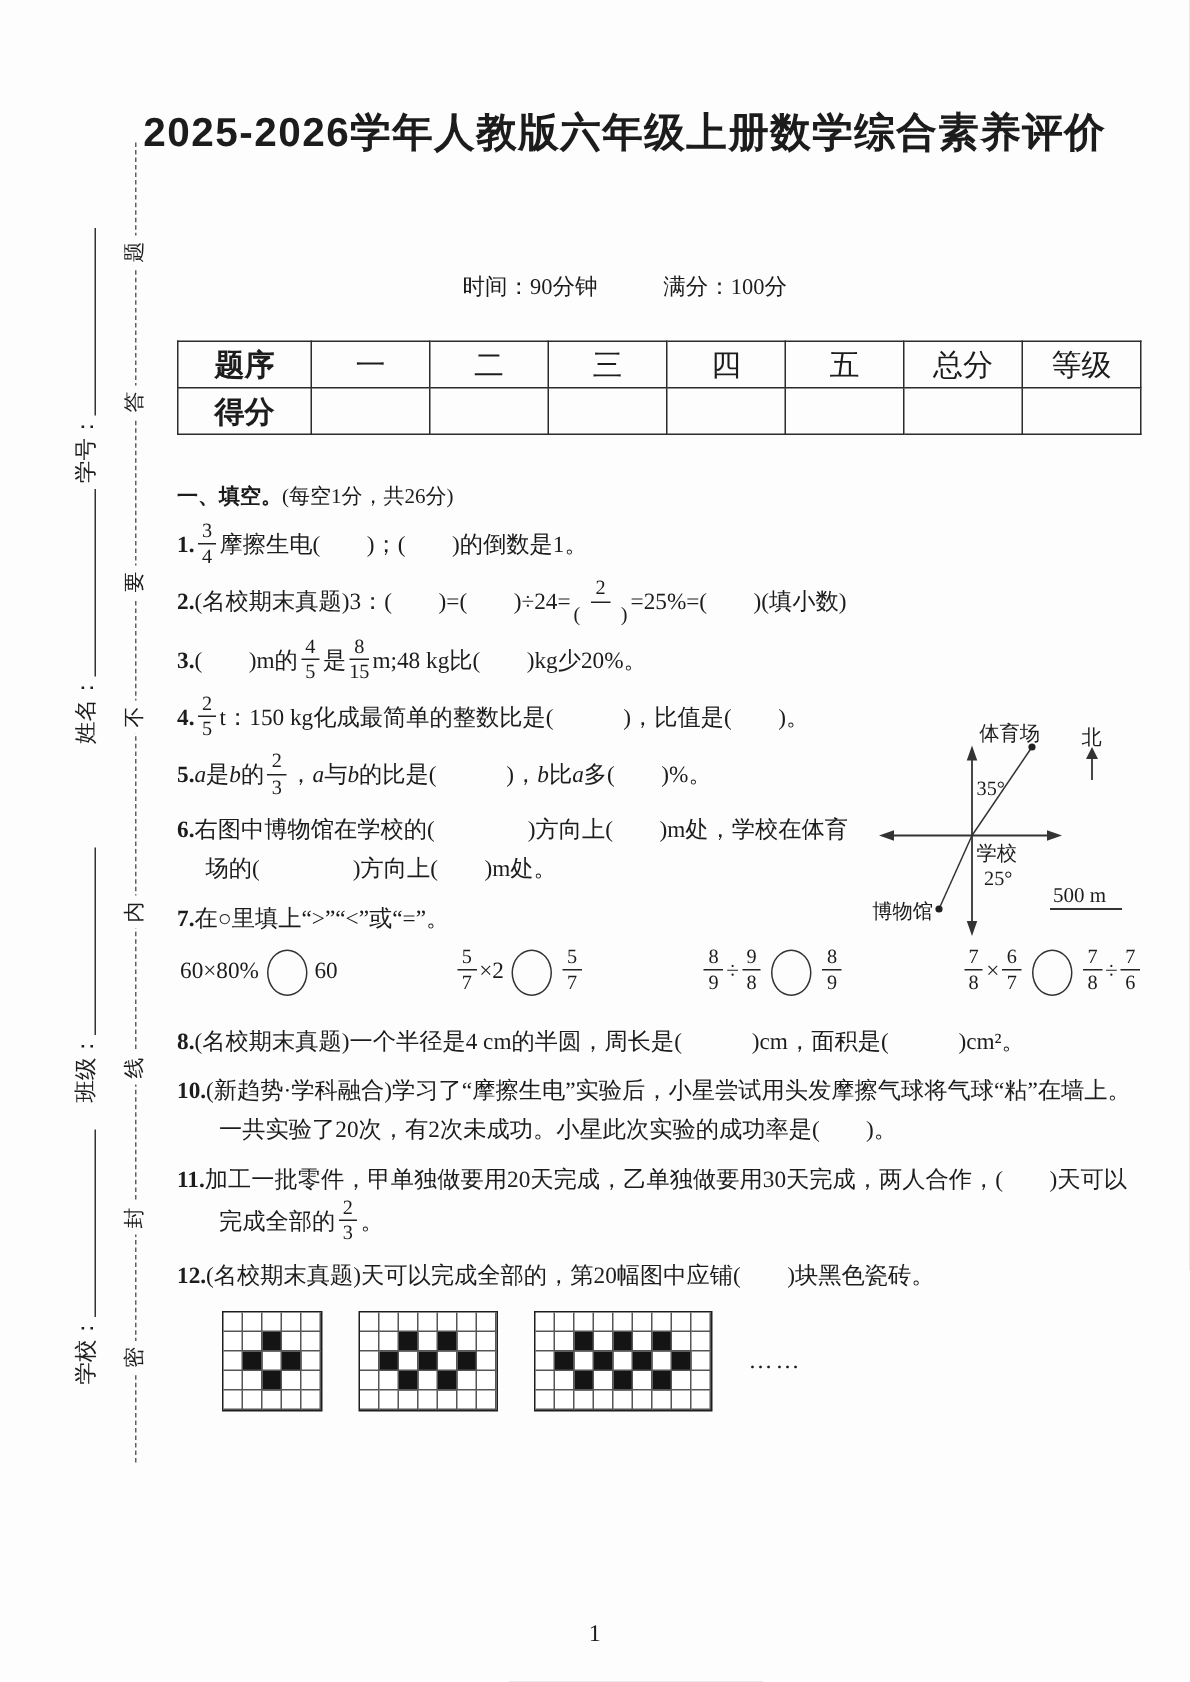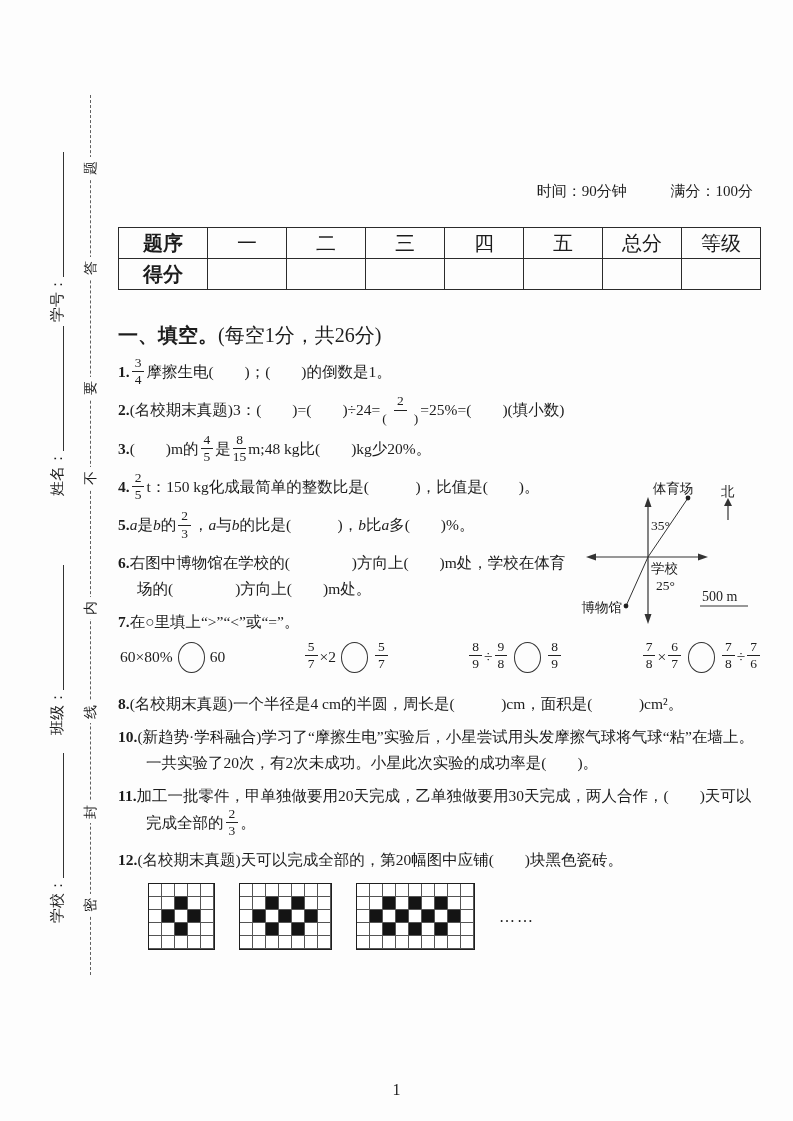--- a/index.html
+++ b/index.html
@@ -4,40 +4,40 @@
 <style>
   html,body{margin:0;padding:0;background:#d9d9d9;}
   .page{position:relative;width:793px;height:1121px;background:#fdfdfd;color:#1c1c1c;
         font-family:"Liberation Serif",serif;overflow:hidden;}
 
   
   .header-title{position:absolute;top:70px;left:60px;right:20px;text-align:center;
     font-family:"Liberation Sans",sans-serif;font-weight:bold;font-size:27px;letter-spacing:1px;}
   .exam-title{position:absolute;top:112px;left:60px;right:20px;text-align:center;
     font-family:"Liberation Sans",sans-serif;font-weight:bold;font-size:38px;letter-spacing:3px;}
-  .info-line{position:absolute;top:182px;left:60px;right:20px;text-align:right;font-size:15px;}
+  .info-line{position:absolute;top:182px;left:60px;right:20px;text-align:center;font-size:15px;}
   .info-line span{margin:0 20px;}
 
   
   .score-table{position:absolute;left:118px;top:227px;border-collapse:collapse;}
   .score-table td{border:1.4px solid #2b2b2b;width:78px;height:30px;text-align:center;
     font-size:20px;padding:0;}
   .score-table td.lbl{width:88px;font-weight:bold;}
 
   
   .seal-line{position:absolute;left:90px;top:95px;height:880px;width:0;border-left:1.6px dashed #606060;}
   .seal-char{position:absolute;left:80px;width:22px;height:20px;line-height:20px;text-align:center;
     background:#fdfdfd;font-size:14px;transform:rotate(-90deg);}
   .field{position:absolute;left:-28px;width:170px;height:22px;display:flex;align-items:center;
     transform:rotate(-90deg);font-size:15px;white-space:nowrap;}
   .field .uline{flex:1;height:0;border-bottom:1.5px solid #333;align-self:flex-end;margin-bottom:4px;}
 
   
   .content{position:absolute;left:118px;top:322px;width:646px;font-size:15.5px;}
-  .sec-head{margin:0 0 9px 0;font-size:20px;}
+  .sec-head{margin:0 0 9px 0;font-size:14px;}
   .sec-head .st{font-weight:bold;}
   .q{margin:0 0 7px 0;line-height:26px;padding-left:19px;text-indent:-19px;}
   .q.wide{padding-left:28px;text-indent:-28px;}
   .q.narrow{width:442px;}
   .q .no{font-weight:bold;}
   .frac{display:inline-flex;flex-direction:column;align-items:center;vertical-align:middle;
     line-height:1.05;font-size:13.5px;margin:0 2px;transform:translateY(-2px);text-indent:0;}
   .frac .fn{padding:0 3px 1px;border-bottom:1.3px solid #222;}
   .frac .fd{padding-top:1px;}
   .cmp-row{display:flex;justify-content:space-between;align-items:center;margin:2px 2px 18px 2px;
@@ -86,20 +86,21 @@
     </div>
   <div class="field" style="top:639px">
       <span>班级：</span>
       <span class="uline"></span>
     </div>
   <div class="field" style="top:827px">
       <span>学校：</span>
       <span class="uline"></span>
     </div>
 
+  <div class="header-title">2025-2026学年人教版六年级上册数学综合素养评价</div>
   <div class="info-line">
     <span>时间：90分钟</span>
     <span>满分：100分</span>
   </div>
 
   <table class="score-table">
     <tbody>
         <tr>
       <td class="lbl">题序</td>
       <td>一</td>

